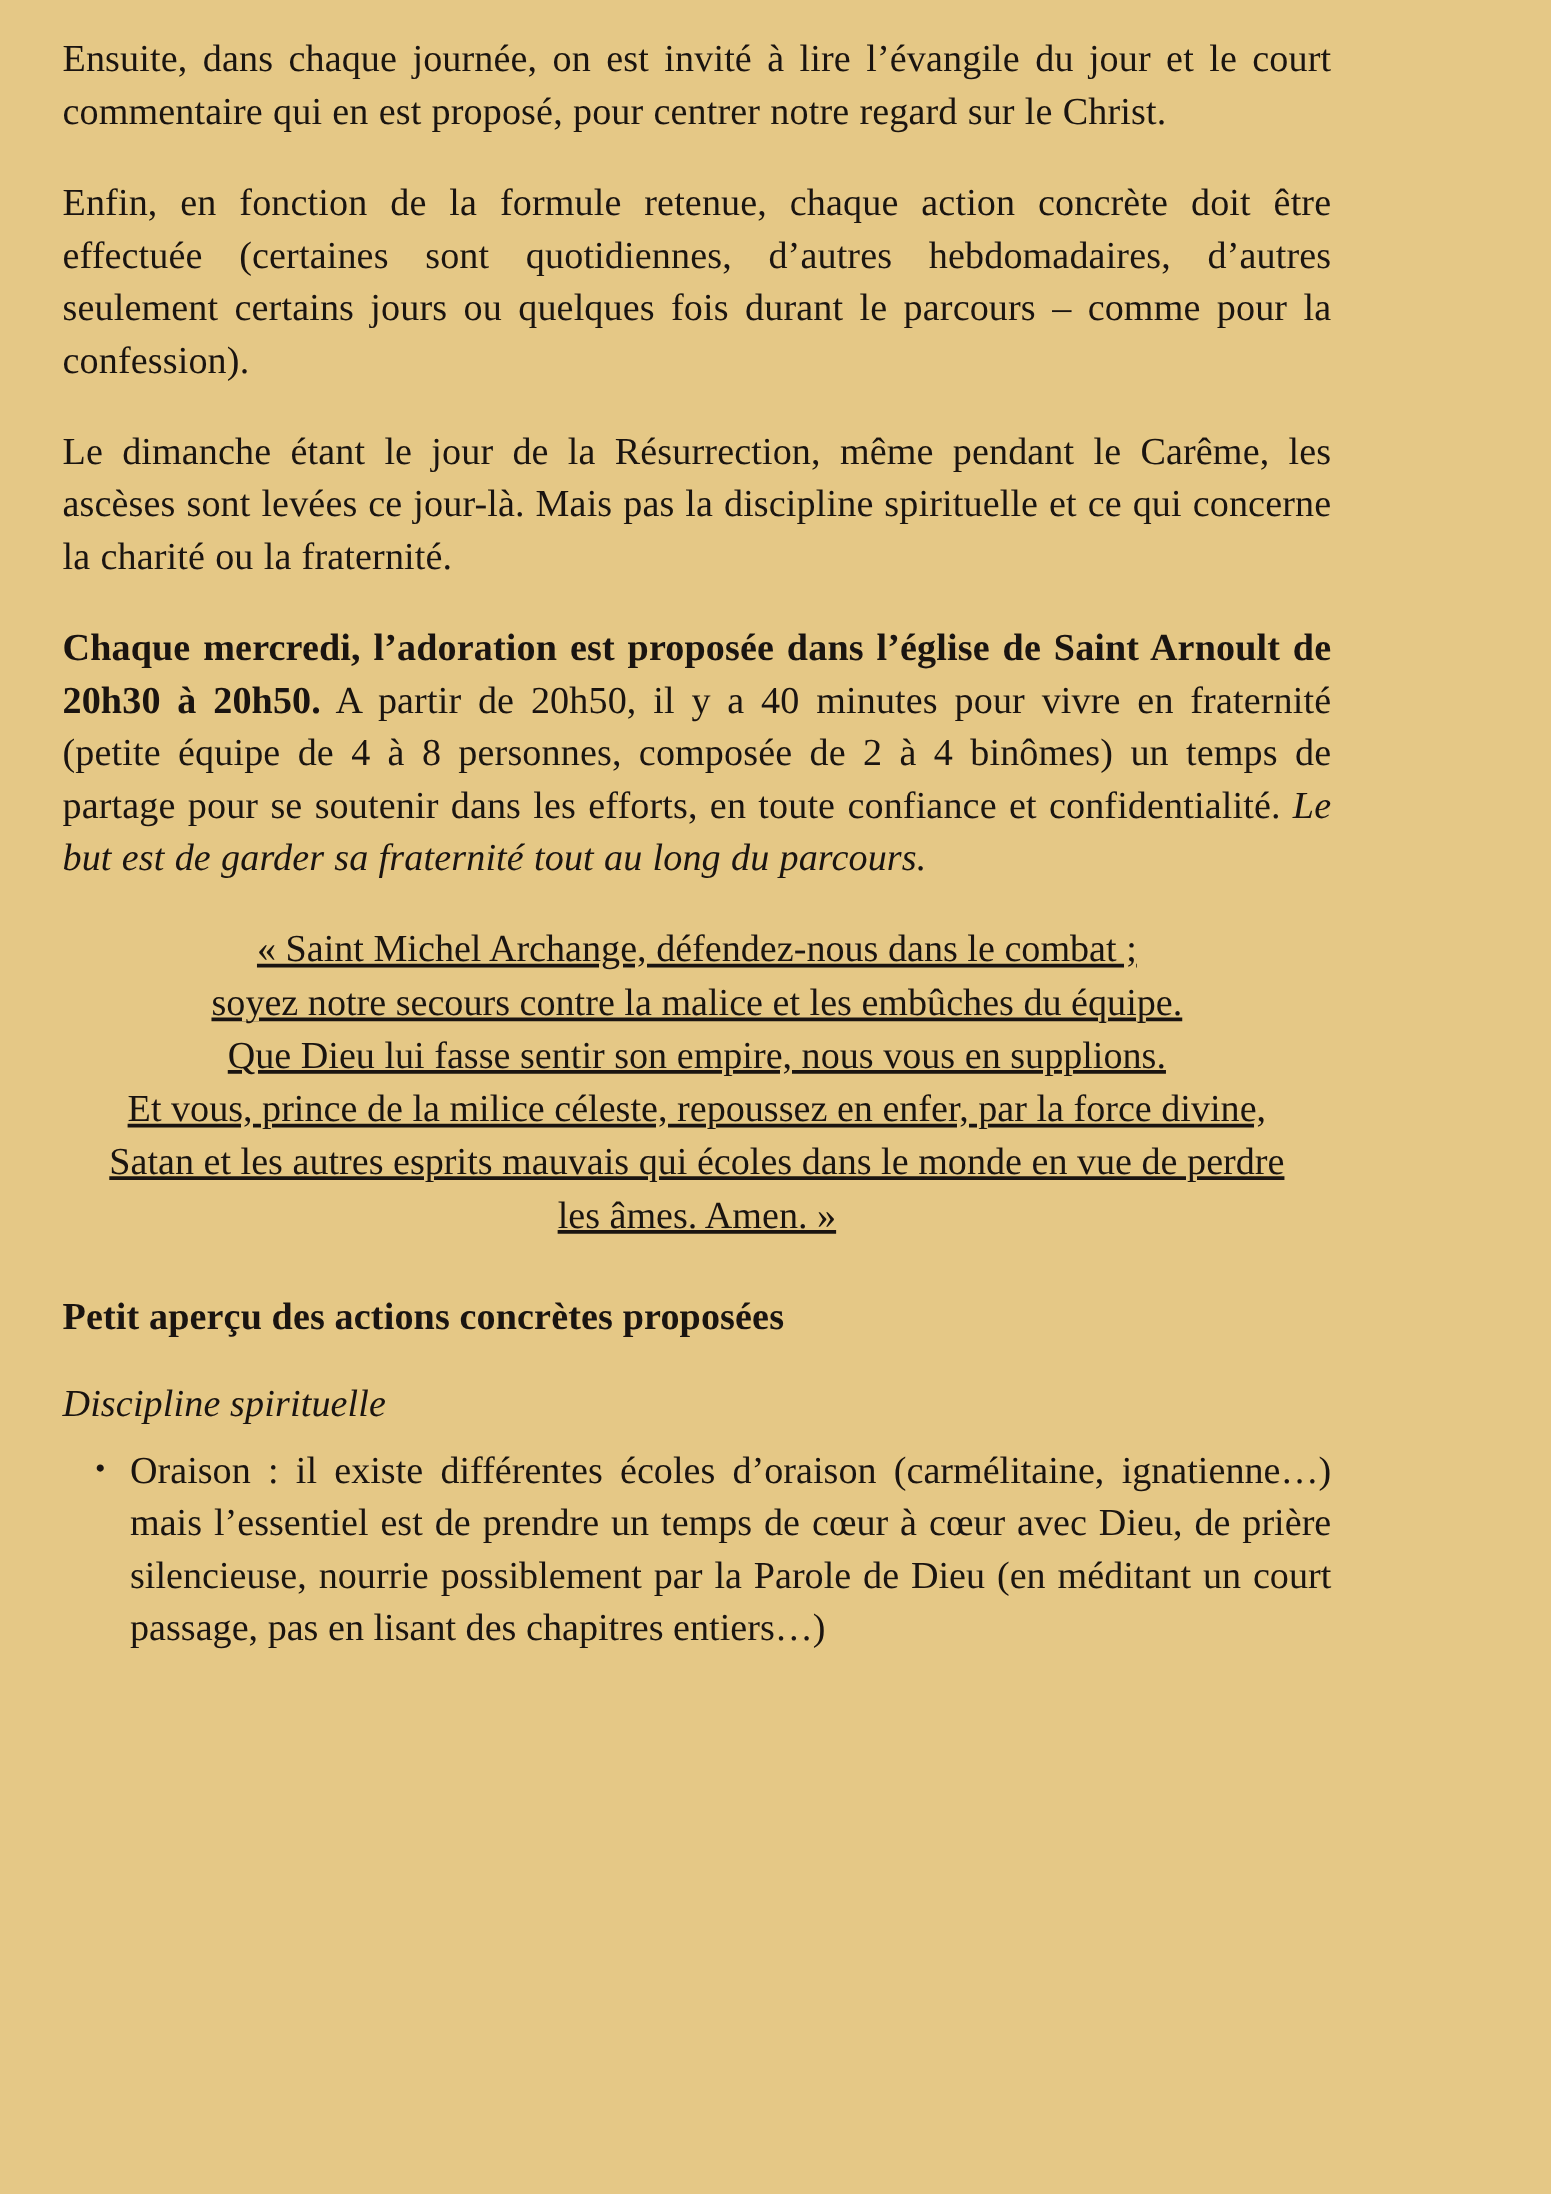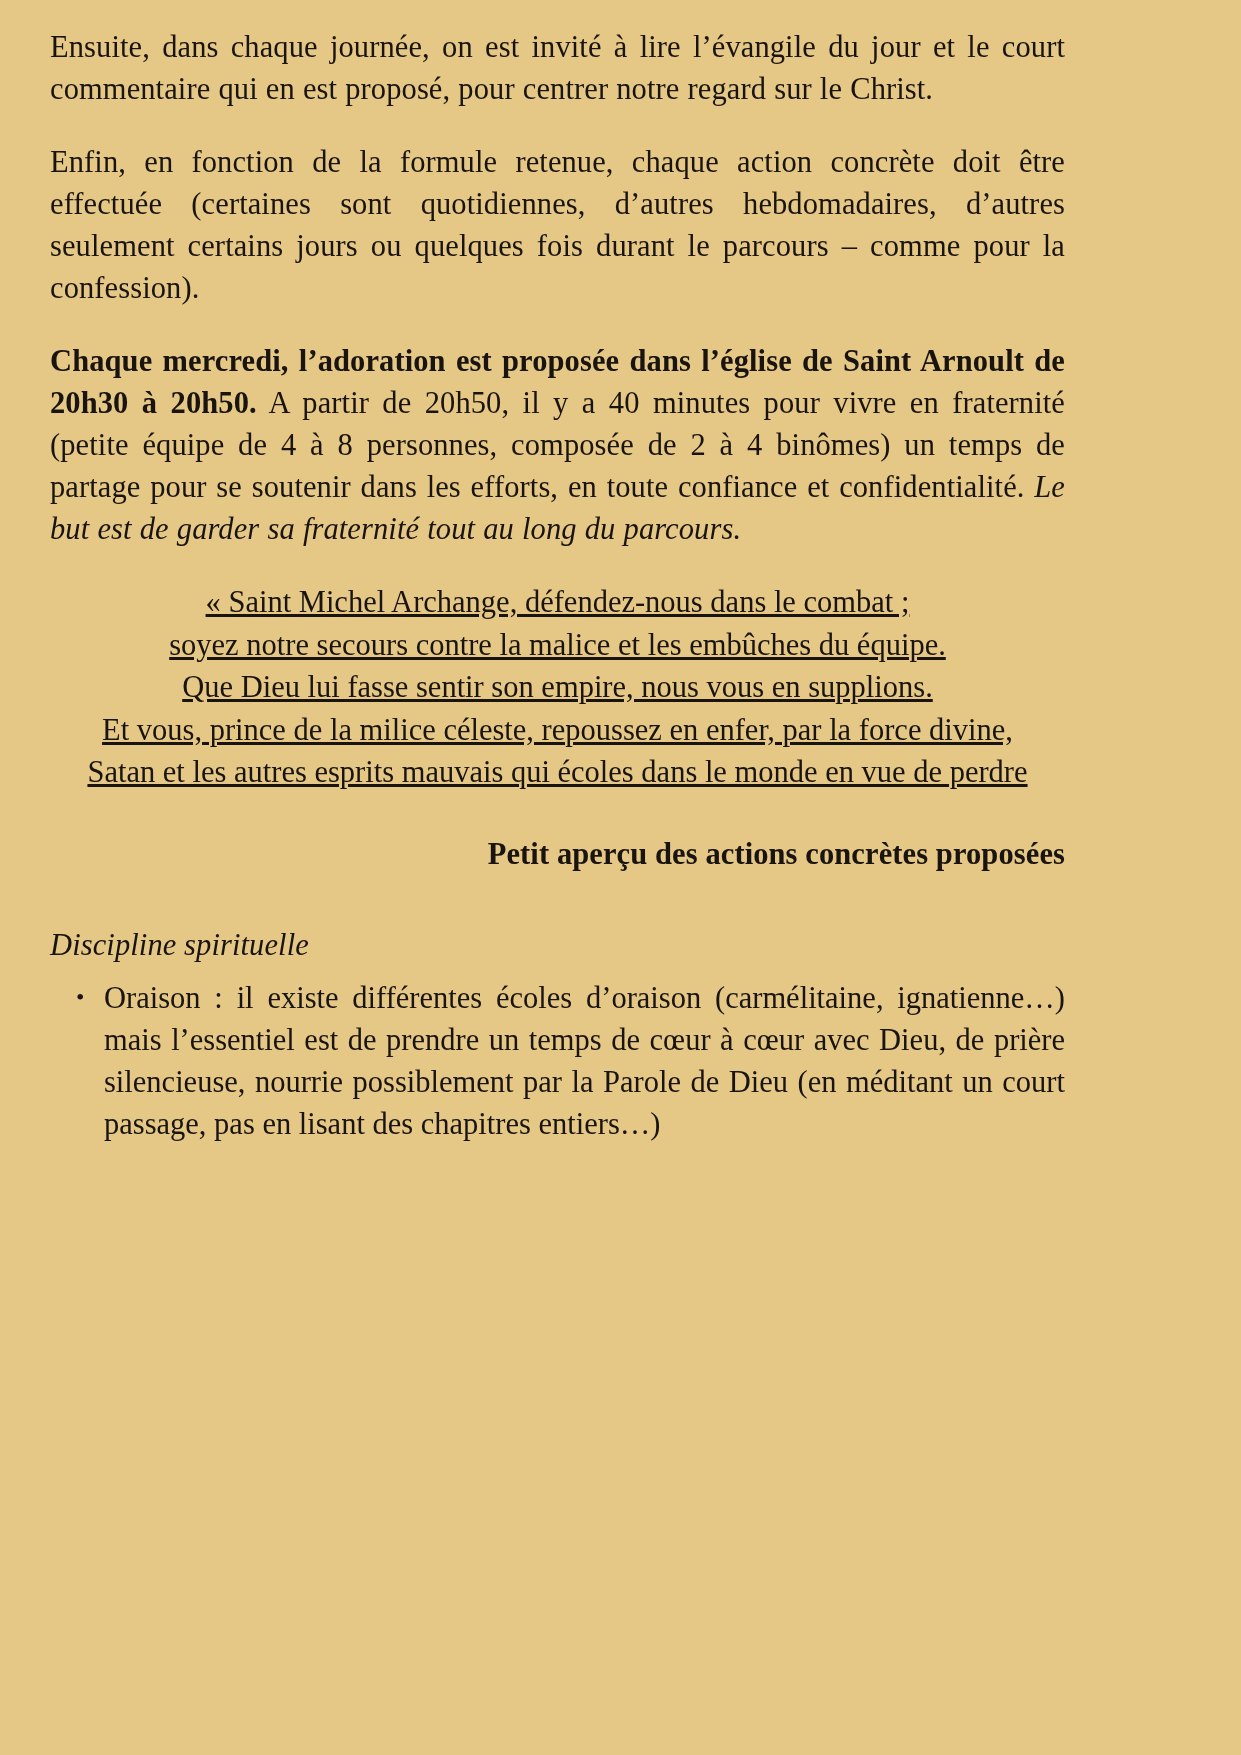--- a/index.html
+++ b/index.html
@@ -52,22 +52,22 @@
     font-size: 30.5px;
     line-height: 42.5px;
     text-align: center;
     white-space: nowrap;
     text-decoration: underline;
   }
   h2.section-head {
     font-size: 30.5px;
     line-height: 40px;
     font-weight: bold;
-    margin: 0 0 51px 0;
-    text-align: right;
+    margin: 0 0 30px 0;
+    text-align: left;
     letter-spacing: 0.1px;
   }
   h3.sub-head {
     font-size: 30.5px;
     line-height: 40px;
     font-weight: normal;
     font-style: italic;
     margin: 0 0 12px 0;
     text-align: left;
     letter-spacing: 0.1px;
@@ -98,30 +98,32 @@
 </head>
 <body>
 
 <div class="page">
   <div class="doc">
 
     <p class="body-par">Ensuite, dans chaque journée, on est invité à lire l’évangile du jour et le court commentaire qui en est proposé, pour centrer notre regard sur le Christ.</p>
 
     <p class="body-par">Enfin, en fonction de la formule retenue, chaque action concrète doit être effectuée (certaines sont quotidiennes, d’autres hebdomadaires, d’autres seulement certains jours ou quelques fois durant le parcours – comme pour la confession).</p>
 
+    <p class="body-par">Le dimanche étant le jour de la Résurrection, même pendant le Carême, les ascèses sont levées ce jour-là. Mais pas la discipline spirituelle et ce qui concerne la charité ou la fraternité.</p>
 
     <p class="body-par"><span class="b">Chaque mercredi, l’adoration est proposée dans l’église de Saint Arnoult de 20h30 à 20h50.</span><span> A partir de 20h50, il y a 40 minutes pour vivre en fraternité (petite équipe de 4 à 8 personnes, composée de 2 à 4 binômes) un temps de partage pour se soutenir dans les efforts, en toute confiance et confidentialité. </span><span class="i">Le but est de garder sa fraternité tout au long du parcours.</span></p>
 
 
     <div class="prayer">
       <div class="pline">« Saint Michel Archange, défendez-nous dans le combat ;</div>
       <div class="pline">soyez notre secours contre la malice et les embûches du équipe.</div>
       <div class="pline">Que Dieu lui fasse sentir son empire, nous vous en supplions.</div>
       <div class="pline">Et vous, prince de la milice céleste, repoussez en enfer, par la force divine,</div>
       <div class="pline">Satan et les autres esprits mauvais qui écoles dans le monde en vue de perdre</div>
+      <div class="pline">les âmes. Amen. »</div>
     </div>
 
     <h2 class="section-head">Petit aperçu des actions concrètes proposées</h2>
 
     <h3 class="sub-head">Discipline spirituelle</h3>
 
     <ul class="action-list">
       <li><span class="bullet">•</span><span>Oraison : il existe différentes écoles d’oraison (carmélitaine, ignatienne…) mais l’essentiel est de prendre un temps de cœur à cœur avec Dieu, de prière silencieuse, nourrie possiblement par la Parole de Dieu (en méditant un court passage, pas en lisant des chapitres entiers…)</span></li>
     </ul>
 

